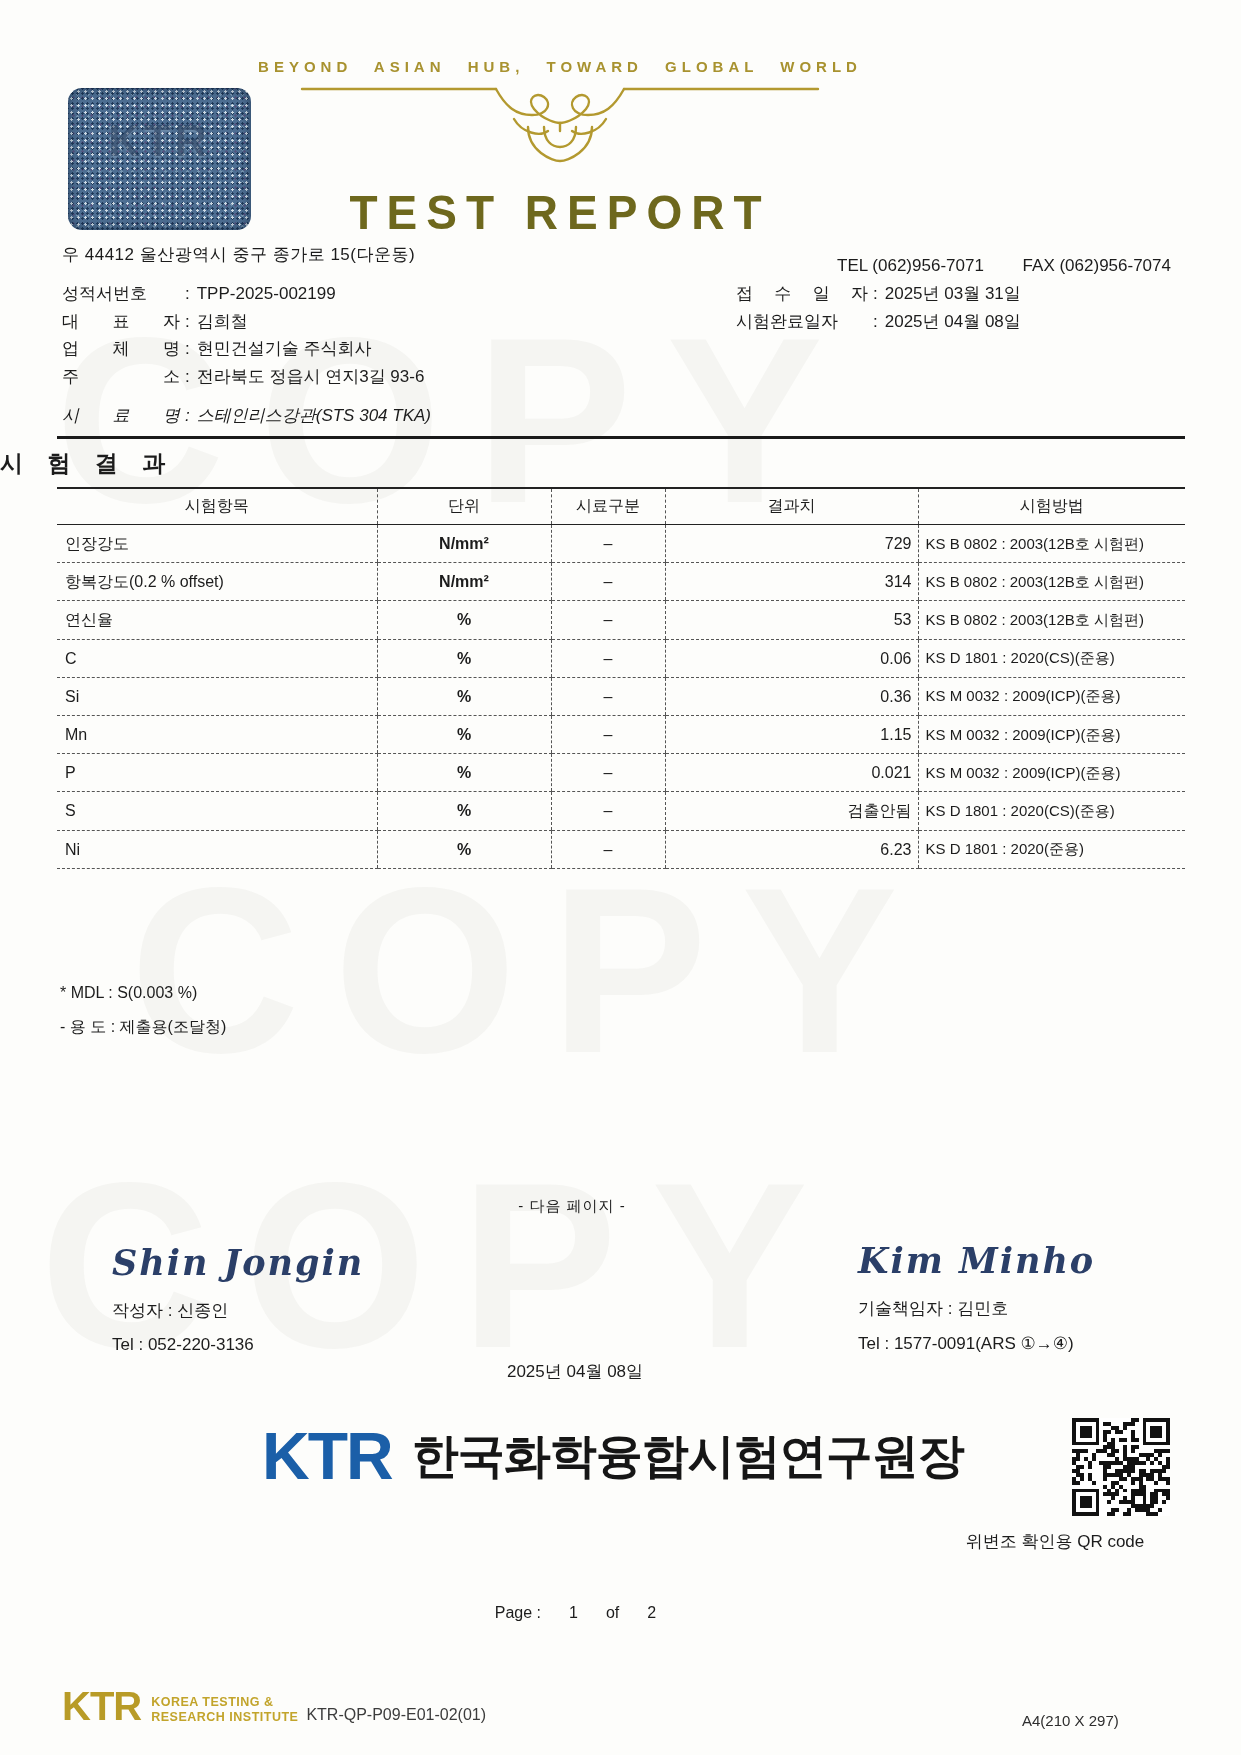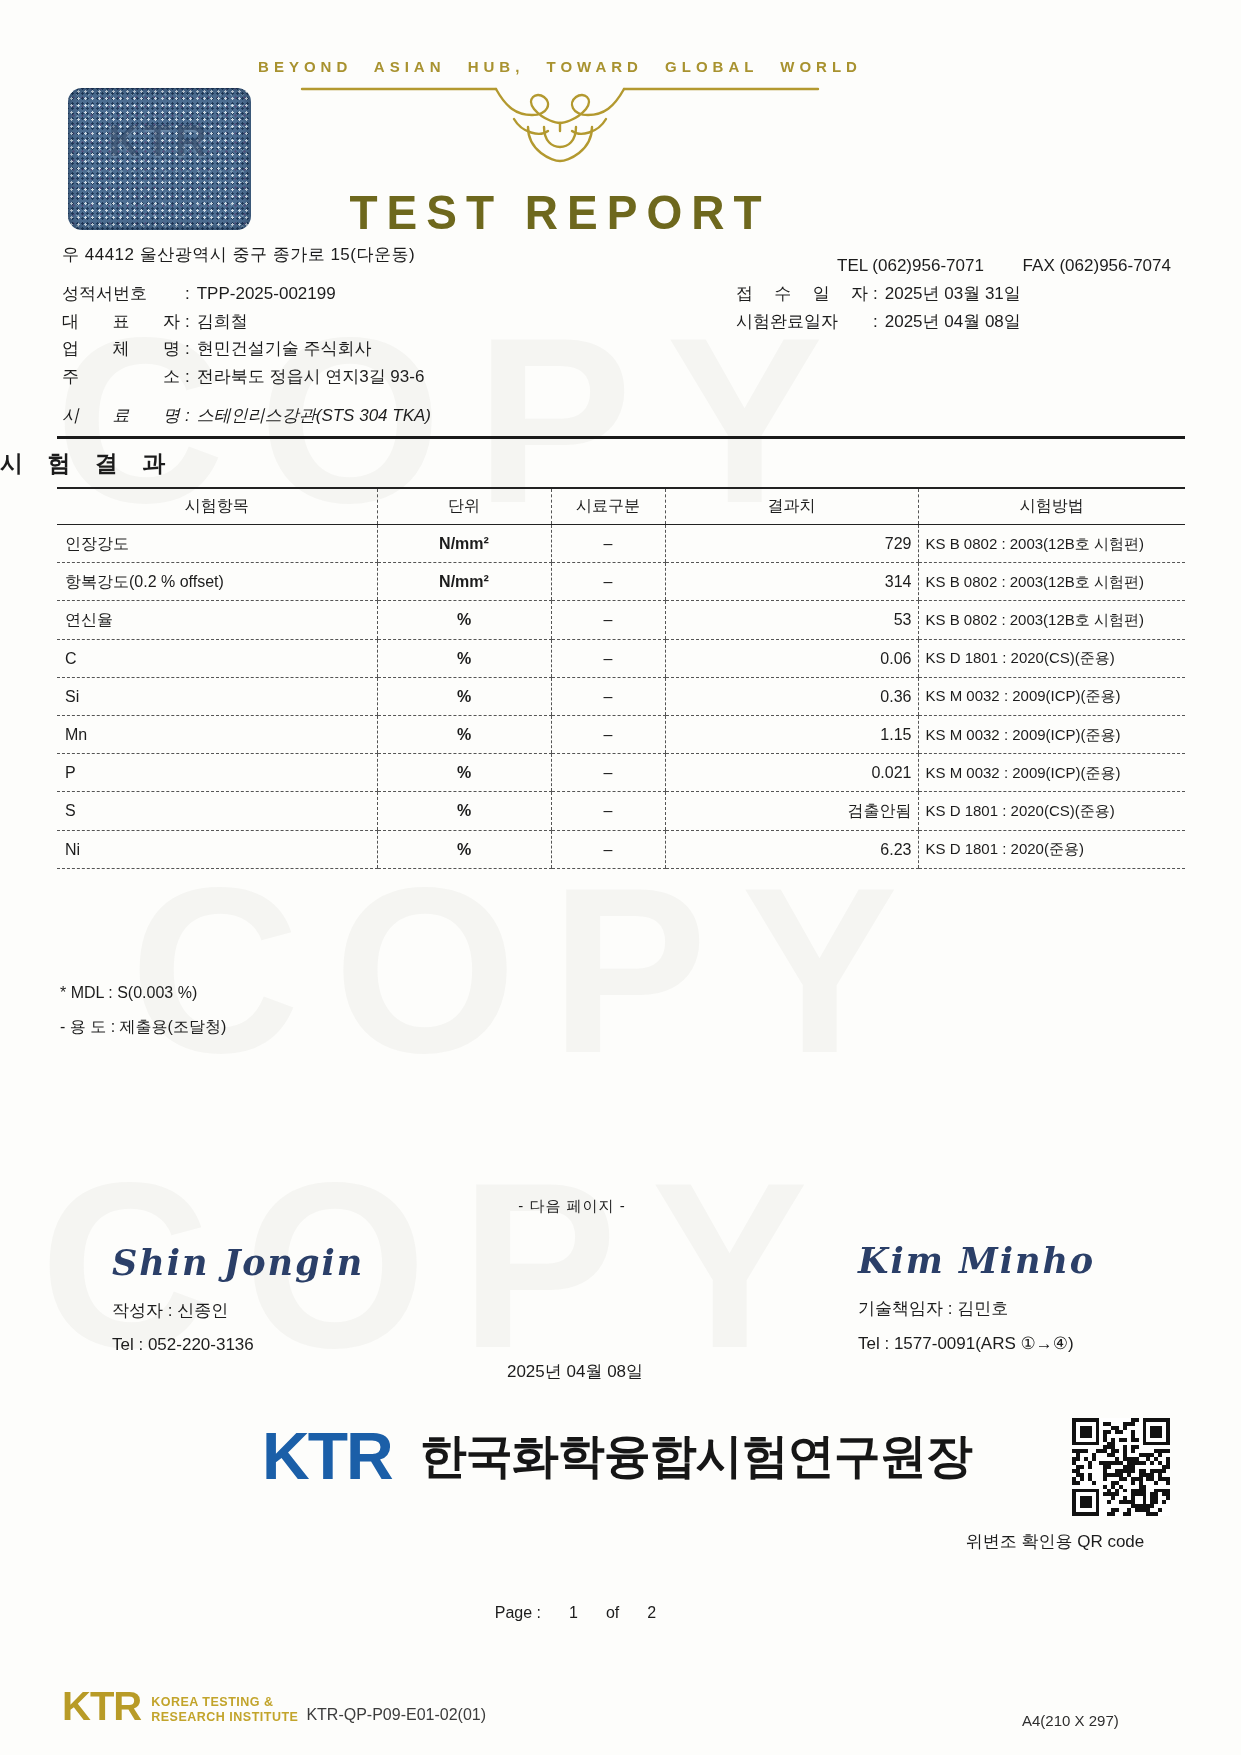--- a/index.html
+++ b/index.html
@@ -106,21 +106,21 @@
   .sig-left  { position:absolute; left:112px; top:1242px; }
   .sig-right { position:absolute; left:858px; top:1240px; }
   .sig-role { margin-top:16px; font-size:17px; font-family:"Liberation Sans",sans-serif; font-style:normal; font-weight:400; color:#1c1c1c; letter-spacing:0; }
   .sig-tel  { margin-top:13px; font-size:17px; font-family:"Liberation Sans",sans-serif; font-style:normal; font-weight:400; color:#1c1c1c; letter-spacing:0; }
 
   .issue-date { position:absolute; left:0; width:1150px; top:1360px; text-align:center; font-size:17px; }
 
   
   .org-row { position:absolute; left:262px; top:1418px; display:flex; align-items:center; }
   .ktr-big { font-size:66px; font-weight:800; color:#1b5fa8; letter-spacing:-2px; transform:scaleY(1.02); }
-  .org-title { font-size:47px; font-weight:800; color:#161616; margin-left:28px; letter-spacing:-1px; white-space:nowrap; }
+  .org-title { font-size:47px; font-weight:800; color:#161616; margin-left:20px; letter-spacing:-1px; white-space:nowrap; }
 
   .qr { position:absolute; left:1072px; top:1418px; width:98px; height:98px; }
   .qr-caption { position:absolute; left:930px; top:1530px; width:250px; text-align:center; font-size:17px; }
 
   .page-line { position:absolute; left:0; right:90px; top:1604px; text-align:center; font-size:16px; }
   .page-line span { margin:0 14px; }
 
   
   .footer { position:absolute; left:62px; top:1688px; display:flex; align-items:flex-end; }
   .ktr-foot { font-size:40px; font-weight:800; color:#b89b27; letter-spacing:-1px; line-height:.9; }

